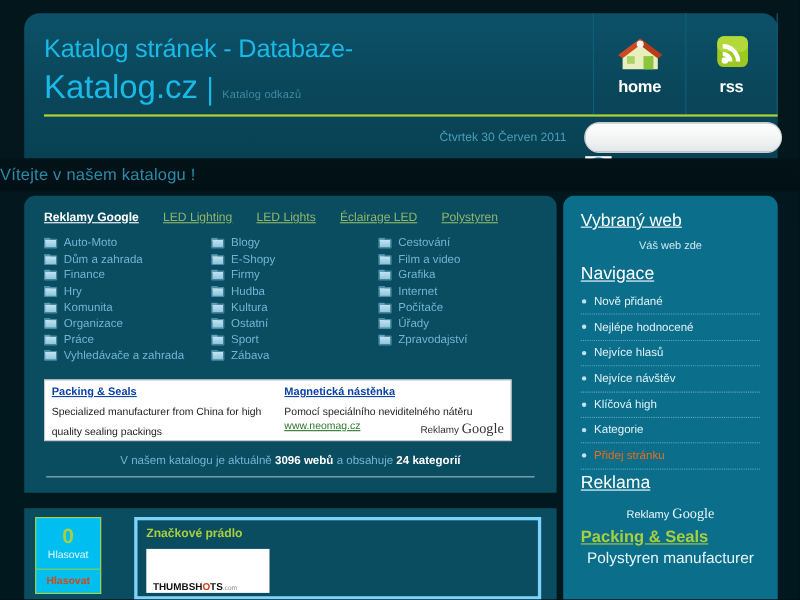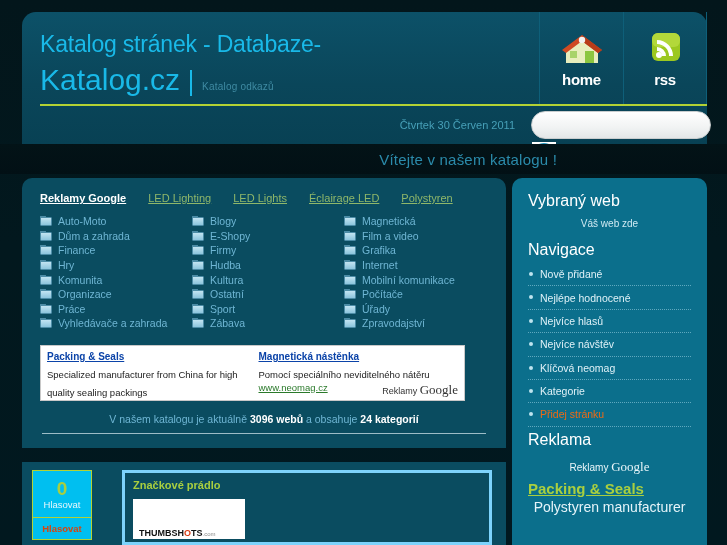--- a/index.html
+++ b/index.html
@@ -94,21 +94,21 @@
     color: #ffffff; font-size: 9px; font-weight: bold;
     display: flex; align-items: center; justify-content: center;
     letter-spacing: -0.3px;
   }
 
   
   #welcome-stripe {
     position: absolute; left: 0px; top: 144px;
     width: 727px; height: 30px;
     background: linear-gradient(180deg,#031317 0%, #021015 100%);
-    display: flex; align-items: center; justify-content: flex-end;
+    display: flex; align-items: center; justify-content: flex-start;
   }
   #welcome-text {
     font-size: 15px; color: #2b8bab; letter-spacing: .2px;
     margin-right: 170px;
   }
 
   
   #main {
     position: absolute; left: 22px; top: 178px;
     width: 484px; height: 270px;
@@ -221,21 +221,21 @@
   
   #sidebar {
     position: absolute; left: 512px; top: 178px;
     width: 195px; height: 367px;
     background: #0b6f8c;
     border-radius: 10px 10px 0 0;
     padding: 10px 16px 0 16px;
   }
   .sb-head {
     font-size: 16px; color: #ffffff; font-weight: 400;
-    margin-top: 4px; margin-bottom: 4px;
+    margin-top: 4px; margin-bottom: 4px; text-decoration: underline;
   }
   #featured-note {
     font-size: 10px; color: #cfe9f2; text-align: center; padding: 4px 0 8px 0;
   }
   #nav-list { list-style: none; }
   .nav-item {
     font-size: 10.5px; color: #dff1f7;
     padding: 5.2px 0 5.2px 12px;
     position: relative;
     border-bottom: 1px dotted #5fa9bf;
@@ -445,21 +445,21 @@
             </span>
             <span class="label">Zábava</span>
           </div>
         </div>
         <div class="cat-col">
           <div class="cat-item">
             <span class="folder-icon">
               <span class="tab"></span>
               <span class="back"></span>
             </span>
-            <span class="label">Magnetická</span>
+            <span class="label">Cestování</span>
           </div>
           <div class="cat-item">
             <span class="folder-icon">
               <span class="tab"></span>
               <span class="back"></span>
             </span>
             <span class="label">Film a video</span>
           </div>
           <div class="cat-item">
             <span class="folder-icon">
@@ -467,27 +467,20 @@
               <span class="back"></span>
             </span>
             <span class="label">Grafika</span>
           </div>
           <div class="cat-item">
             <span class="folder-icon">
               <span class="tab"></span>
               <span class="back"></span>
             </span>
             <span class="label">Internet</span>
-          </div>
-          <div class="cat-item">
-            <span class="folder-icon">
-              <span class="tab"></span>
-              <span class="back"></span>
-            </span>
-            <span class="label">Mobilní komunikace</span>
           </div>
           <div class="cat-item">
             <span class="folder-icon">
               <span class="tab"></span>
               <span class="back"></span>
             </span>
             <span class="label">Počítače</span>
           </div>
           <div class="cat-item">
             <span class="folder-icon">
@@ -551,21 +544,21 @@
   <div id="sidebar">
     <div class="sb-head">Vybraný web</div>
     <div id="featured-note">Váš web zde</div>
 
     <div class="sb-head">Navigace</div>
     <ul id="nav-list">
         <li class="nav-item">Nově přidané</li>
         <li class="nav-item">Nejlépe hodnocené</li>
         <li class="nav-item">Nejvíce hlasů</li>
         <li class="nav-item">Nejvíce návštěv</li>
-        <li class="nav-item">Klíčová neomag</li>
+        <li class="nav-item">Klíčová high</li>
         <li class="nav-item">Kategorie</li>
         <li class="nav-item accent">Přidej stránku</li>
       </ul>
 
     <div class="sb-head">Reklama</div>
     <div id="reklama-block">
       <div id="rk-brand">
         <span>Reklamy</span>
         <span class="g">Google</span>
       </div>

